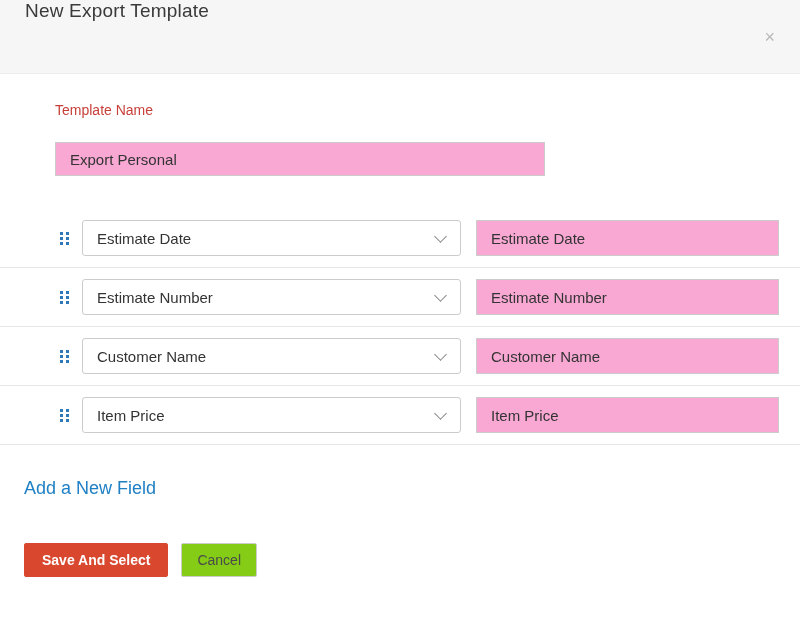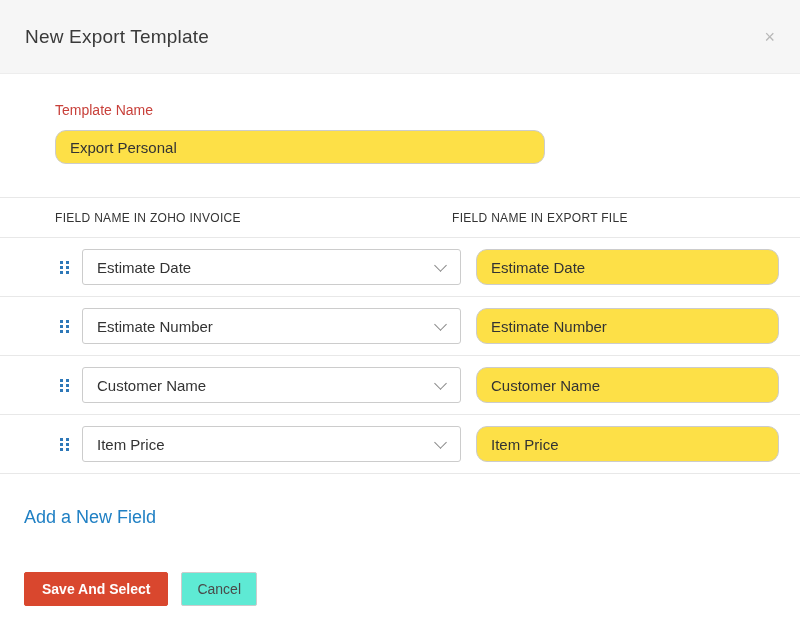--- a/index.html
+++ b/index.html
@@ -15,21 +15,20 @@
     font-family:"Liberation Sans", sans-serif;
     color:#333;
     overflow:hidden;
   }
   
   .dialog-header{
     height:74px;
     background:#f6f6f6;
     border-bottom:1px solid #ededed;
     display:flex;
-    align-items:center;
     padding:0 25px;
   }
   .dialog-title{
     font-size:19px;
     font-weight:400;
     color:#3a3a3a;
     letter-spacing:.2px;
   }
   .close-btn{
     margin-left:auto;
@@ -40,31 +39,31 @@
     cursor:pointer;
     font-family:"Liberation Sans", sans-serif;
   }
   
   .dialog-body{padding-top:28px;}
   .form-group{margin-left:55px;}
   .field-label{
     display:block;
     color:var(--label-red);
     font-size:14px;
-    margin-bottom:12px;
+    margin-bottom:24px;
   }
   .text-input{
     height:34px;
     border:1px solid #ccc;
-    border-radius:11px;
+    border-radius:0;
     font-size:15px;
     color:#333;
     padding:0 14px;
     font-family:"Liberation Sans", sans-serif;
-    background:#fde047;
+    background:#f9a8d4;
     outline:none;
   }
   .template-name-input{width:490px;}
   
   .field-table{margin-top:33px;}
   .table-head{
     display:flex;
     border-top:1px solid #e8e8e8;
     border-bottom:1px solid #e8e8e8;
     padding:13px 0 12px 0;
@@ -145,21 +144,21 @@
   }
   .btn-primary{
     background:var(--primary-button);
     color:#fff;
     font-weight:600;
     border:1px solid var(--primary-button);
     padding:8px 17px;
   }
   .btn-secondary{
     margin-left:13px;
-    background:#5eead4;
+    background:#84cc16;
     color:#4a4a4a;
     border:1px solid #ccc;
     padding:8px 15px;
   }
 </style>
 </head>
 <body>
 
 <div class="dialog">
 
@@ -169,24 +168,20 @@
   </div>
 
   <div class="dialog-body">
 
     <div class="form-group">
       <label class="field-label">Template Name</label>
       <input class="text-input template-name-input" type="text" value="Export Personal" style="">
     </div>
 
     <div class="field-table">
-      <div class="table-head">
-        <span class="col-label col1">FIELD NAME IN ZOHO INVOICE</span>
-        <span class="col-label col2">FIELD NAME IN EXPORT FILE</span>
-      </div>
       <div>
   <div class="field-row">
     <span class="drag-handle">
       <i></i>
               <i></i>
               <i></i>
               <i></i>
               <i></i>
               <i></i>
     </span>

